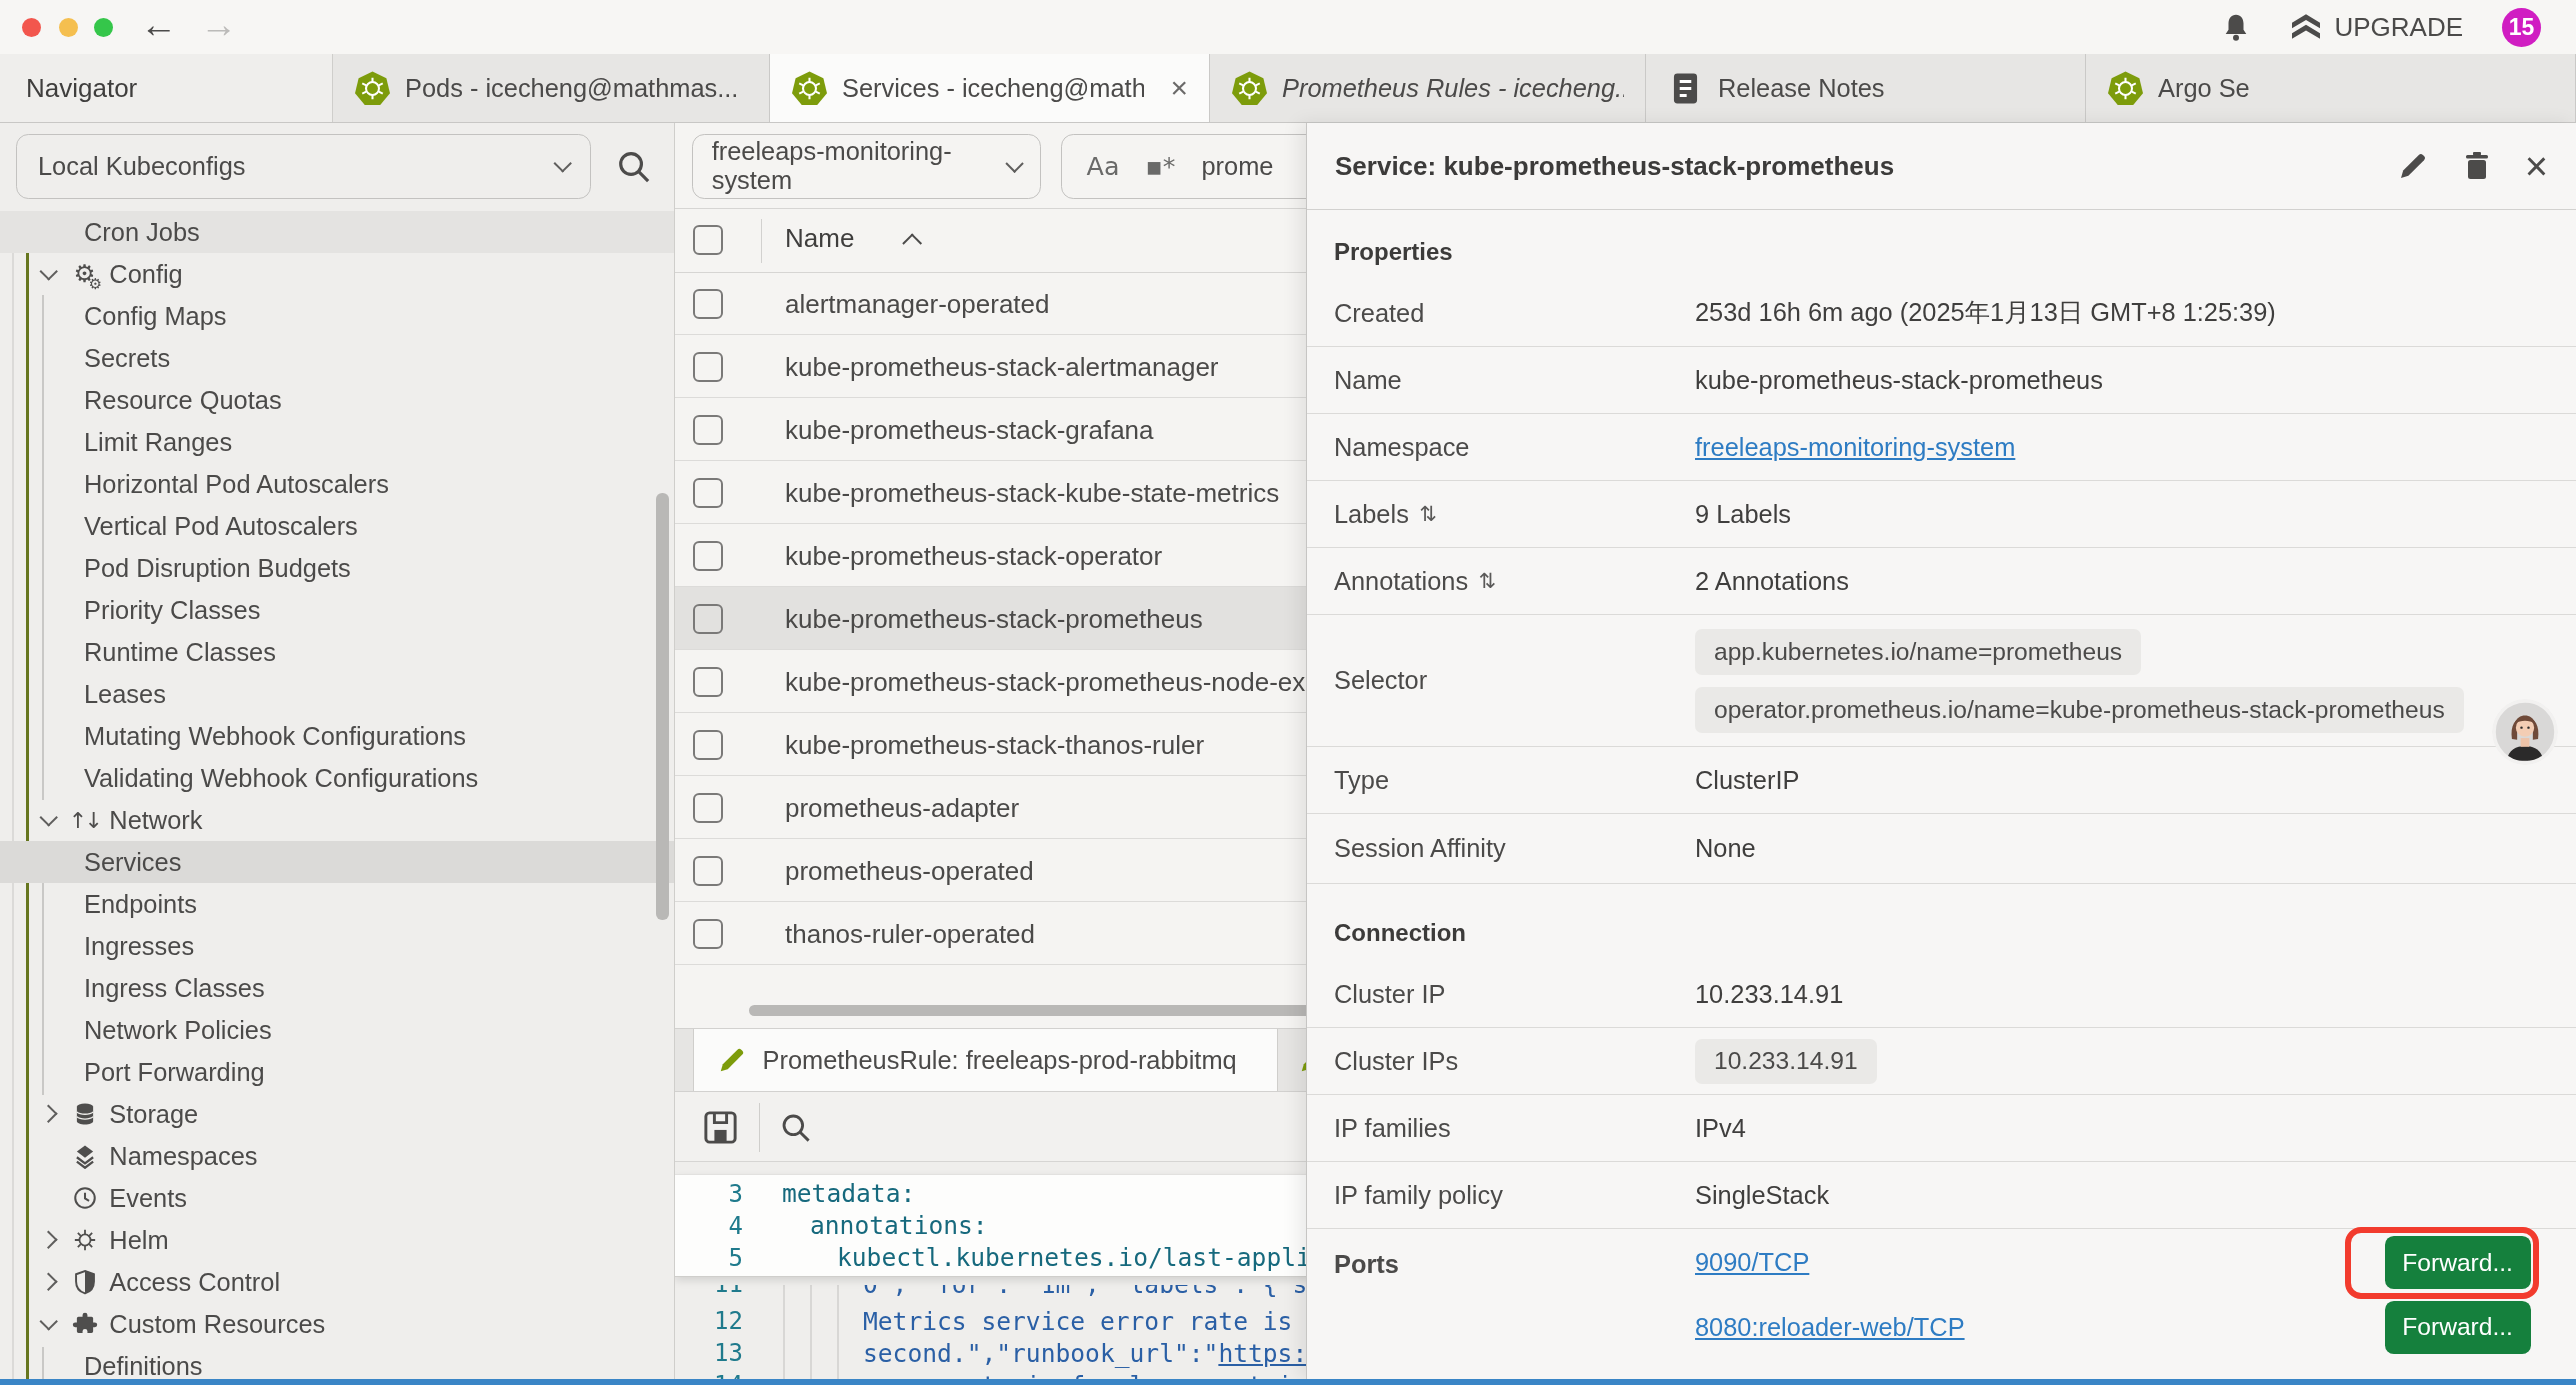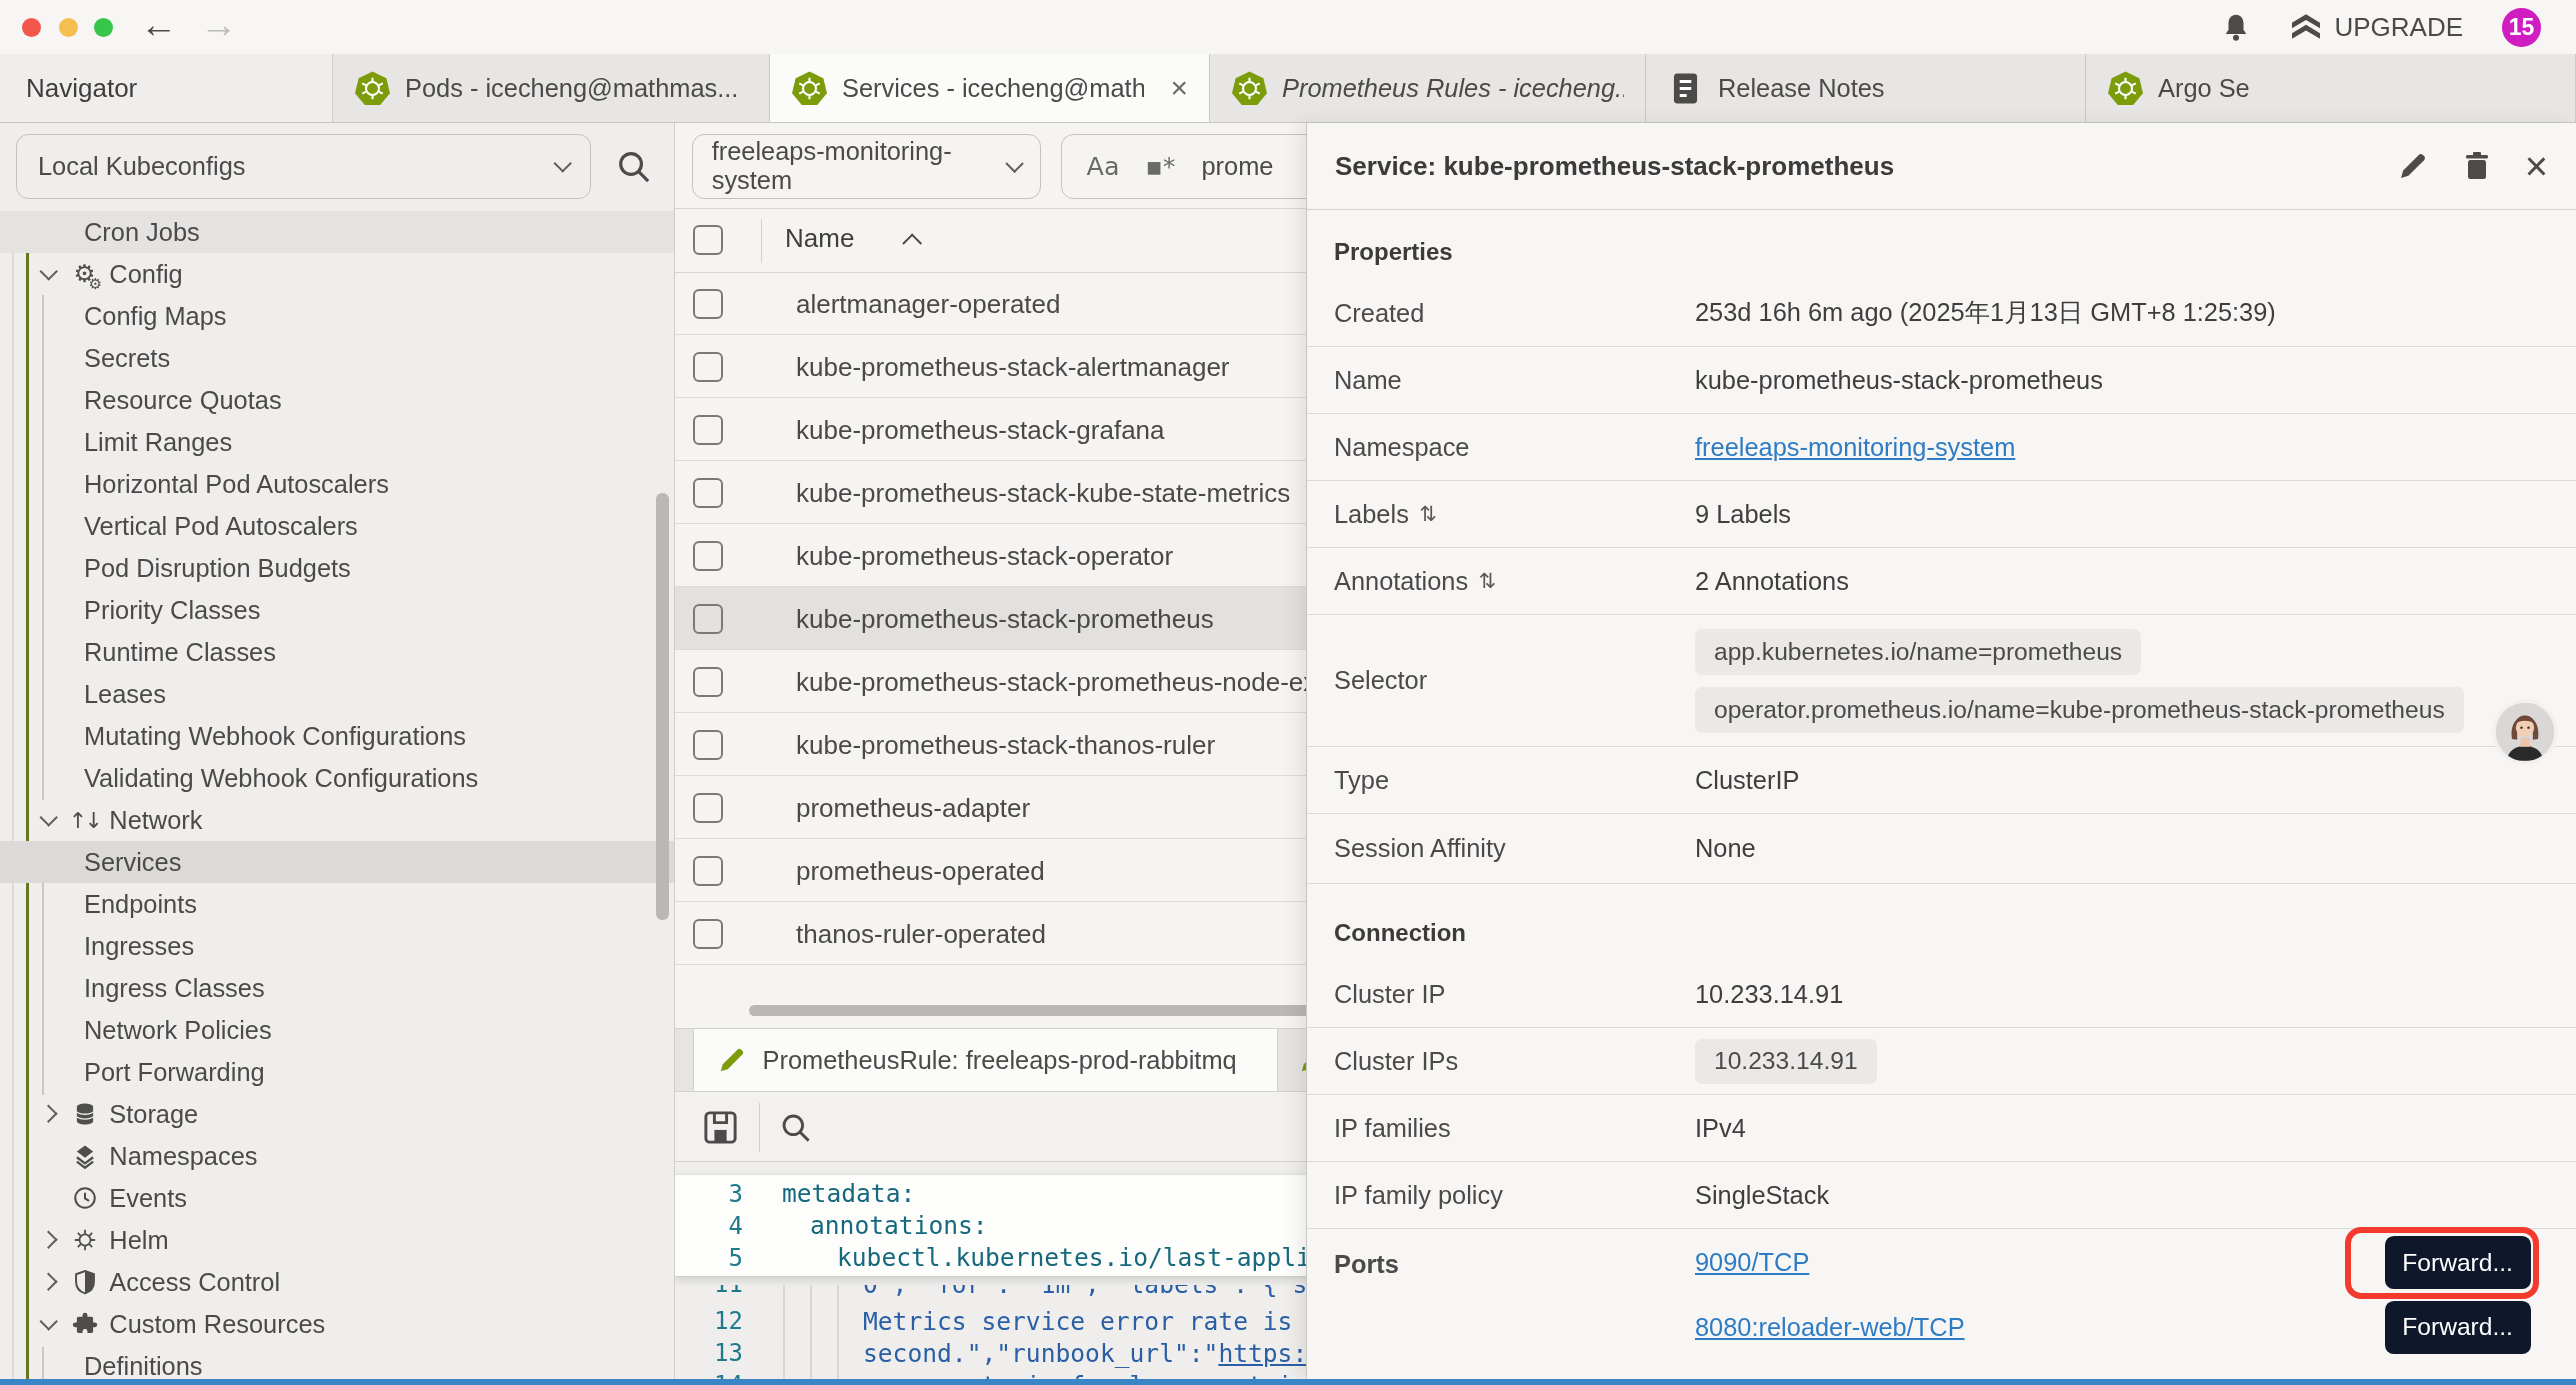--- a/index.html
+++ b/index.html
@@ -71,21 +71,21 @@
   .table-header{position:absolute;top:85px;left:0;right:0;height:64px;border-bottom:0.9px solid #d6d5d3;}
   .cb{width:30px;height:30px;border:2.6px solid #7a7978;border-radius:6.1px;box-sizing:border-box;}
   .th-cb{position:absolute;left:17.5px;top:16.7px;}
   .th-div{position:absolute;left:86px;top:10.5px;width:0.9px;height:44px;background:#d2d1cf;}
   .th-label{position:absolute;left:110px;top:15px;font-size:26px;color:#3f3e3d;}
   .th-caret{position:absolute;left:230px;top:28px;width:12.3px;height:12.3px;border-right:2.6px solid #4c4b4a;border-bottom:2.6px solid #4c4b4a;transform:rotate(-135deg);}
   #rows{position:absolute;top:149px;left:0;right:0;}
   .srow{position:relative;height:63px;border-bottom:0.9px solid #dcdbd9;box-sizing:border-box;}
   .srow.sel{background:#e2e1df;}
   .srow .cb{position:absolute;left:17.5px;top:16.7px;}
-  .srow-label{position:absolute;left:121px;top:16.7px;font-size:26px;color:#4a4948;white-space:nowrap;}
+  .srow-label{position:absolute;left:110px;top:16.7px;font-size:26px;color:#4a4948;white-space:nowrap;}
   .h-scroll{position:absolute;top:882px;left:74px;width:565px;height:10.5px;border-radius:5.3px;background:#b9b8b6;}
   .editor-tabs{position:absolute;top:905px;left:0;right:0;height:64px;background:#e6e5e3;border-top:0.9px solid #d2d1cf;border-bottom:0.9px solid #d2d1cf;box-sizing:border-box;}
   .ed-tab{position:absolute;left:17.5px;top:0;height:100%;width:585px;background:#fbfbfa;border-left:0.9px solid #cfcecb;border-right:0.9px solid #cfcecb;
           display:flex;align-items:center;gap:16px;padding:0 23px;box-sizing:border-box;font-size:25.4px;color:#4b4a49;white-space:nowrap;overflow:hidden;}
   .ed-tab-partial{position:absolute;left:605px;top:0;height:100%;width:175px;display:flex;align-items:center;padding-left:17.5px;box-sizing:border-box;}
   .pencil-ic{width:30px;height:30px;flex:none;}
   .editor-toolbar{position:absolute;top:969px;left:0;right:0;height:70px;background:#f2f1ef;border-bottom:0.9px solid #d6d5d3;box-sizing:border-box;}
   .tb-floppy{position:absolute;left:26px;top:16px;width:39px;height:39px;}
   .tb-div{position:absolute;left:84px;top:10.5px;width:0.9px;height:49px;background:#cfcecb;}
   .tb-mag{position:absolute;left:103px;top:17.5px;width:35px;height:35px;}
@@ -121,21 +121,21 @@
   .val{font-size:25.4px;color:#3f3e3d;}
   .val.link{color:#2e7cc3;text-decoration:underline;}
   .chip{background:#eae9e7;border-radius:7px;padding:8.8px 19px;font-size:24.6px;color:#4b4a49;display:inline-block;}
   .drow.selector{height:132px;}
   .chips-col{display:flex;flex-direction:column;align-items:flex-start;gap:12.3px;}
   .drow.sa{height:70px;}
   .drow.ports{border-bottom:none;align-items:flex-start;padding-top:7px;min-height:149px;}
   .drow.ports .lbl{padding-top:14px;font-weight:bold;}
   .ports-col{flex:1;display:flex;flex-direction:column;gap:11.4px;padding-right:18.4px;}
   .port-line{display:flex;align-items:center;justify-content:space-between;height:53px;}
-  .fwd-btn{width:146px;height:53px;background:#0f172a;color:#fff;border-radius:8.8px;font-size:24.6px;
+  .fwd-btn{width:146px;height:53px;background:#15803d;color:#fff;border-radius:8.8px;font-size:24.6px;
            display:flex;align-items:center;justify-content:center;box-sizing:border-box;}
   .annotated{position:relative;display:inline-block;}
   .annotated::after{content:"";position:absolute;left:-40px;right:-8px;top:-9.6px;bottom:-9.6px;
            border:6.1px solid #f23b2d;border-radius:16px;pointer-events:none;}
   .avatar{position:absolute;left:1184px;top:575px;width:68px;height:68px;}
   .bottom-blue{position:absolute;left:0;right:0;bottom:0;height:6.1px;background:#3a85c6;}
 </style>
 </head>
 <body>
 

